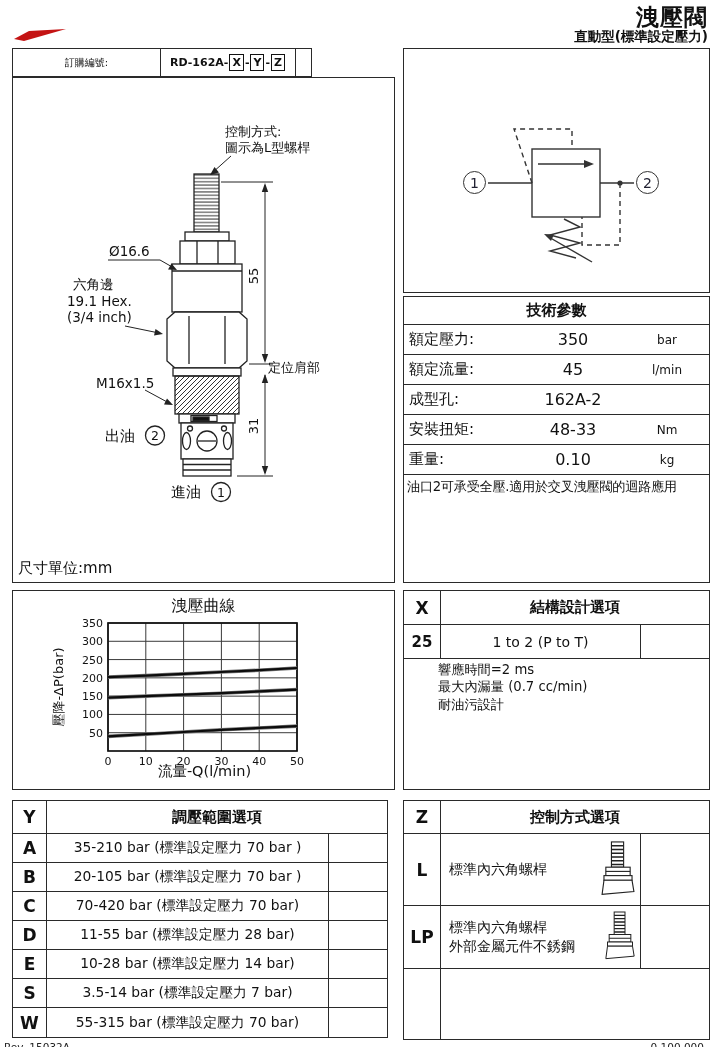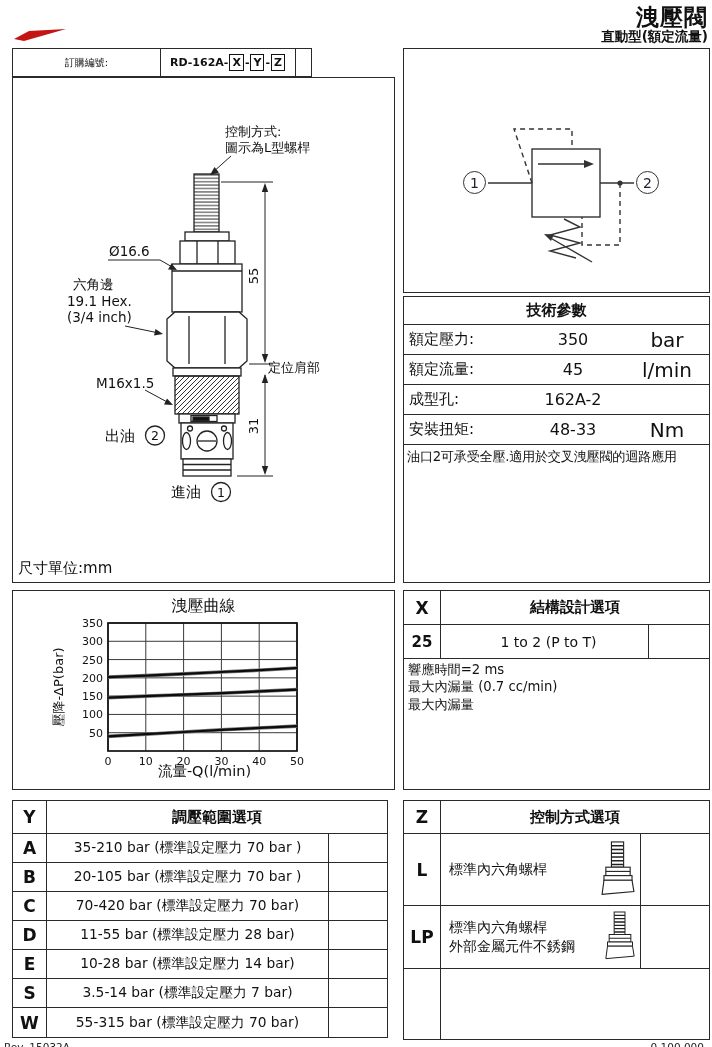--- a/index.html
+++ b/index.html
@@ -29,42 +29,42 @@
   .port-circle { position:absolute; width:23px; height:23px; border:1.6px solid #333; border-radius:50%;
                  display:flex; align-items:center; justify-content:center; font-size:14px; color:#223; background:#fff; }
 
   
   #tech-panel { left:403px; top:296px; width:307px; height:287px; }
   .tech-header { height:28px; border-bottom:1.4px solid #2a2a2a; display:flex; align-items:center; justify-content:center;
                  font-weight:bold; font-size:15px; }
   .tech-row { height:30px; border-bottom:1.4px solid #2a2a2a; display:grid; grid-template-columns:112px 1fr 84px;
               align-items:center; padding-left:5px; font-size:15px; }
   .tech-row .val { text-align:center; font-size:16px; }
-  .tech-row .unit { text-align:center; font-size:20px; }
+  .tech-row .unit { text-align:center; font-size:12px; }
   .tech-note { padding:3px 2px 0 3px; font-size:13.2px; letter-spacing:-0.3px; }
 
   
   #chart-panel { left:12px; top:590px; width:383px; height:200px; }
   #chart-title { position:absolute; top:5px; left:0; width:100%; text-align:center; font-size:16px; }
   #chart-xlabel { position:absolute; bottom:8px; left:0; width:383px; text-align:center; font-size:14.5px; }
   #chart-ylabel { position:absolute; left:46px; top:96px; transform:translate(-50%,-50%) rotate(-90deg);
                   font-size:13px; white-space:nowrap; }
 
   
   .opt-header { display:flex; align-items:stretch; border-bottom:1.4px solid #2a2a2a; }
   .opt-code { display:flex; align-items:center; justify-content:center; font-weight:bold; border-right:1.4px solid #2a2a2a; }
   .opt-title { flex:1; display:flex; align-items:center; justify-content:center; font-weight:bold; font-size:15px; }
 
   
   #x-panel { left:403px; top:590px; width:307px; height:200px; }
   #x-panel .opt-header { height:34px; } #x-panel .opt-code { width:37px; font-size:17px; }
-  #x-row { height:34px; display:flex; border-bottom:1.4px solid #2a2a2a;gap:8px; }
+  #x-row { height:34px; display:flex; border-bottom:1.4px solid #2a2a2a; }
   #x-row .opt-code { font-size:15px; }
   #x-row .desc { width:200px; border-right:1.4px solid #2a2a2a; display:flex; align-items:center; justify-content:center; font-size:14px; }
-  #x-notes { padding:2px 4px; font-size:13.2px; line-height:1.32; }
+  #x-notes { padding:2px 4px; font-size:13.2px; line-height:1.32;margin-left:30px; }
 
   
   #y-panel { left:12px; top:800px; width:376px; height:238px; }
   #y-panel .opt-header { height:33px; } #y-panel .opt-code { width:34px; font-size:17px; }
   .y-row { height:29px; display:flex; border-bottom:1.4px solid #2a2a2a; }
   .y-row:last-child { border-bottom:none; }
   .y-row .opt-code { width:34px; font-size:15px; }
   .y-row .desc { width:282px; border-right:1.4px solid #2a2a2a; display:flex; align-items:center; justify-content:center;
                  font-size:13.8px; white-space:nowrap; }
   .y-row .tail { flex:1; }
@@ -88,21 +88,21 @@
 </style>
 </head>
 <body>
 
 <div id="page">
 
   <svg class="abs" style="left:14px;top:29px;" width="54" height="13" viewBox="0 0 54 13">
     <polygon points="0,10 15,2 52,0 10,12" fill="#c41414"></polygon>
   </svg>
   <div id="doc-title">洩壓閥</div>
-  <div id="doc-subtitle">直動型(額定流量)</div>
+  <div id="doc-subtitle">直動型(標準設定壓力)</div>
 
   <div class="panel" id="order-box">
     <div class="cell" id="order-label">訂購編號:</div>
     <div class="cell" id="order-code">
       <span>RD-162A-</span>
         <span class="code-box">X</span>
         <span>-</span>
         <span class="code-box">Y</span>
         <span>-</span>
         <span class="code-box">Z</span>
@@ -236,20 +236,25 @@
     </div>
     <div class="tech-row">
       <span>成型孔:</span>
       <span class="val">162A-2</span>
       <span class="unit"></span>
     </div>
     <div class="tech-row">
       <span>安裝扭矩:</span>
       <span class="val">48-33</span>
       <span class="unit">Nm</span>
+    </div>
+    <div class="tech-row">
+      <span>重量:</span>
+      <span class="val">0.10</span>
+      <span class="unit">kg</span>
     </div>
     <div class="tech-note">油口2可承受全壓.適用於交叉洩壓閥的迴路應用</div>
   </div>
 
   <div class="panel" id="chart-panel">
     <div id="chart-title">洩壓曲線</div>
     <svg id="chart-svg" width="380" height="197" viewBox="0 0 380 197">
         <line x1="95" y1="32" x2="95" y2="160" stroke="#3a3a3a" stroke-width="1"></line>
         <line x1="132.8" y1="32" x2="132.8" y2="160" stroke="#3a3a3a" stroke-width="1"></line>
         <line x1="170.60000000000002" y1="32" x2="170.60000000000002" y2="160" stroke="#3a3a3a" stroke-width="1"></line>
@@ -293,21 +298,21 @@
       <div class="opt-code">X</div>
       <div class="opt-title">結構設計選項</div>
     </div>
     <div id="x-row">
       <div class="opt-code">25</div>
       <div class="desc">1 to 2 (P to T)</div>
     </div>
     <div id="x-notes">
       <div>響應時間=2 ms</div>
       <div>最大內漏量 (0.7 cc/min)</div>
-      <div>最大內漏量</div>
+      <div>耐油污設計</div>
     </div>
   </div>
 
   <div class="panel" id="y-panel">
     <div class="opt-header">
       <div class="opt-code">Y</div>
       <div class="opt-title">調壓範圍選項</div>
     </div>
     <div class="y-row">
         <div class="opt-code">A</div>

